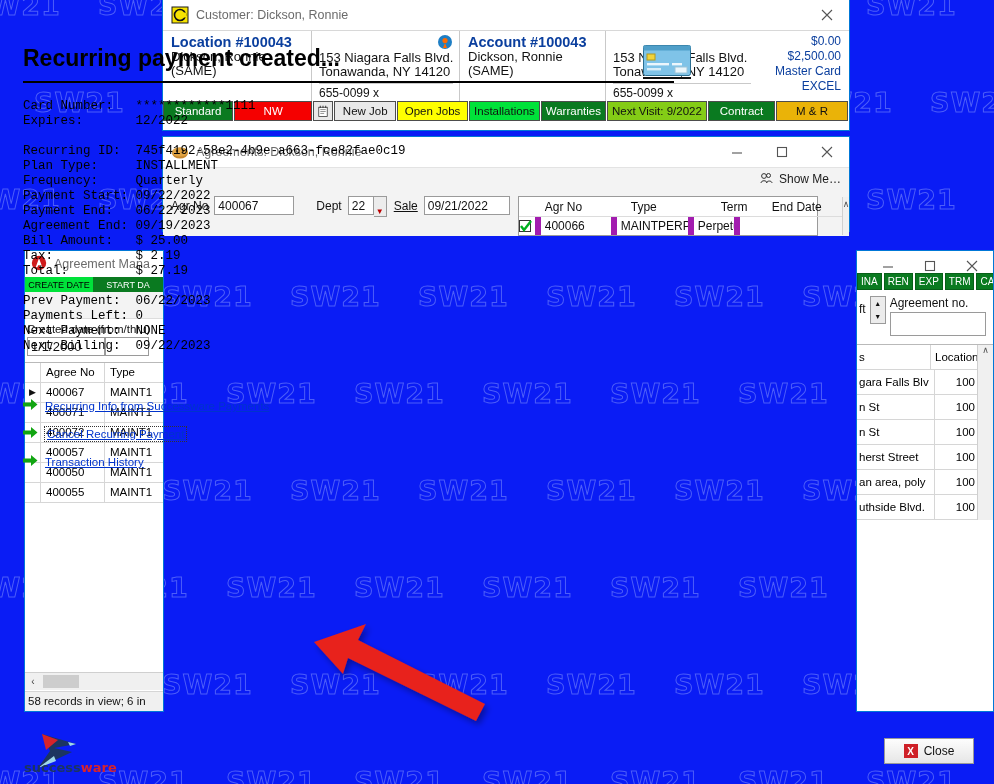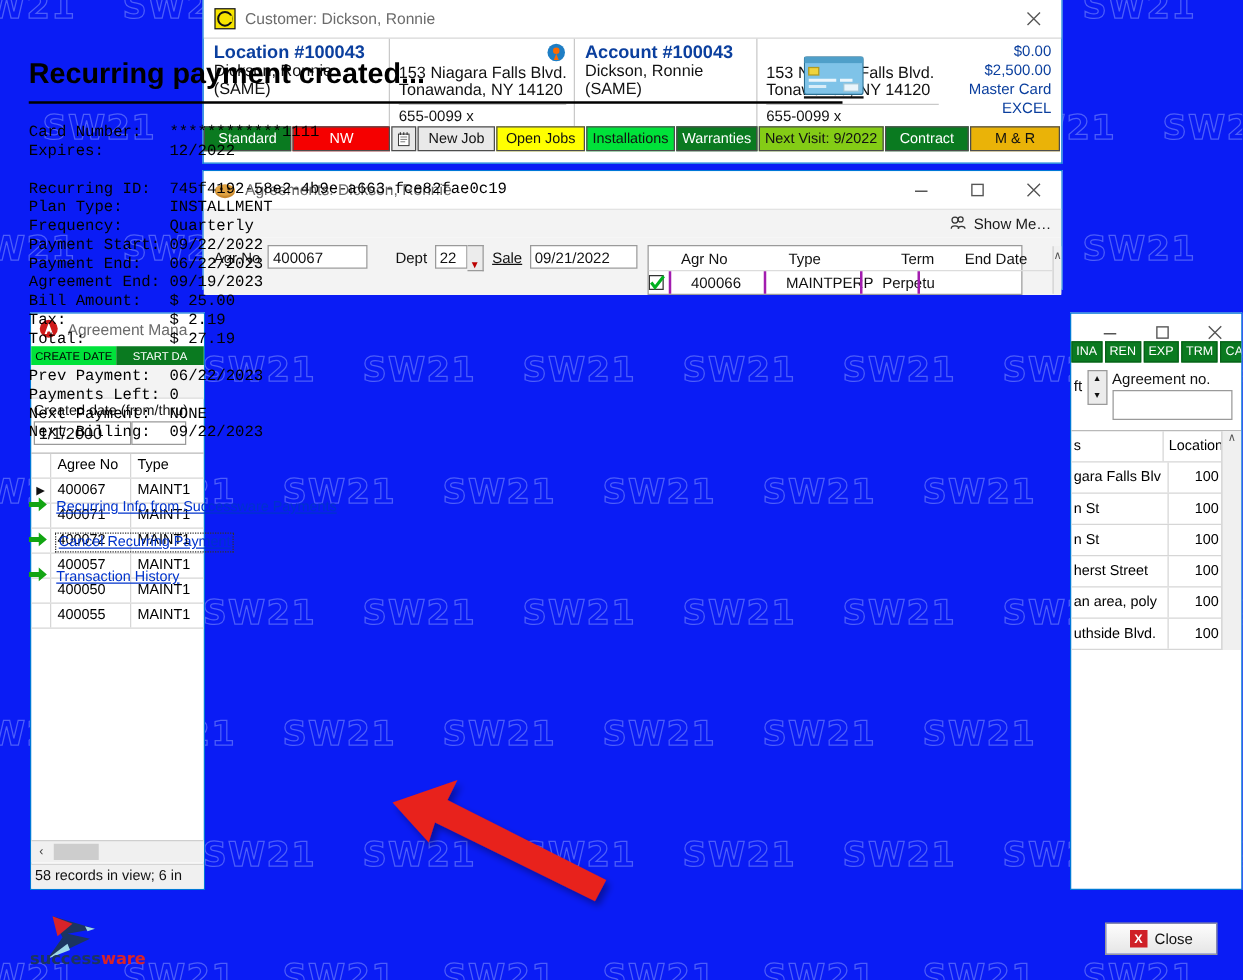--- a/index.html
+++ b/index.html
@@ -50,21 +50,21 @@
   #agr-fields{display:flex;align-items:flex-start;padding:6px 0 0 4px;background:#f3f3f3;height:46px;box-sizing:border-box;}
   .fld-label{font-size:12px;color:#111;margin:3px 6px 0 4px;white-space:nowrap;}
   .fld-label u{text-decoration:underline;}
   .fld-in{border:1px solid #9a9a9a;background:#fff;height:19px;font-size:12px;padding:1px 3px;box-sizing:border-box;color:#111;}
   .spin{width:12px;height:19px;border:1px solid #9a9a9a;border-left:none;background:#ececec;display:flex;align-items:flex-end;justify-content:center;font-size:8px;color:#b00;}
   .grid-box{border:1px solid #9a9a9a;background:#fff;margin-left:8px;width:300px;height:40px;display:flex;box-sizing:border-box;}
   .grid-main{flex:1 1 auto;}
   .grid-hdr{display:flex;font-size:12px;color:#111;height:19px;align-items:center;}
   .grid-hdr span{padding-left:6px;}
   .grid-row{display:flex;font-size:12px;color:#111;height:18px;align-items:center;border-top:1px solid #dcdcdc;}
-  .grid-row span{padding-left:16px;border-left:2px solid #a21caf;height:18px;line-height:18px;box-sizing:border-box;}
+  .grid-row span{padding-left:4px;border-left:6px solid #a21caf;height:18px;line-height:18px;box-sizing:border-box;}
   .grid-row span:first-child{border-left:none;}
   .grid-scroll{width:15px;background:#f0f0f0;border-left:1px solid #cfcfcf;display:flex;justify-content:center;padding-top:2px;font-size:9px;color:#555;}
 
   
   #agrman-window{left:24px;top:250px;width:140px;height:462px;}
   #agrman-tabs{display:flex;height:15px;font-size:9px;}
   .agrtab{display:flex;align-items:center;justify-content:center;color:#fff;padding:0 3px;white-space:nowrap;overflow:hidden;}
   #agrman-sub{height:26px;background:#f3f3f3;border-bottom:1px solid #ddd;}
   .agrman-lbl{font-size:11.5px;color:#111;padding:4px 0 2px 2px;white-space:nowrap;}
   .agrman-date{border:1px solid #9a9a9a;background:#fff;font-size:13px;height:19px;width:78px;padding:1px 3px;margin:0 0 0 2px;box-sizing:border-box;color:#111;}

